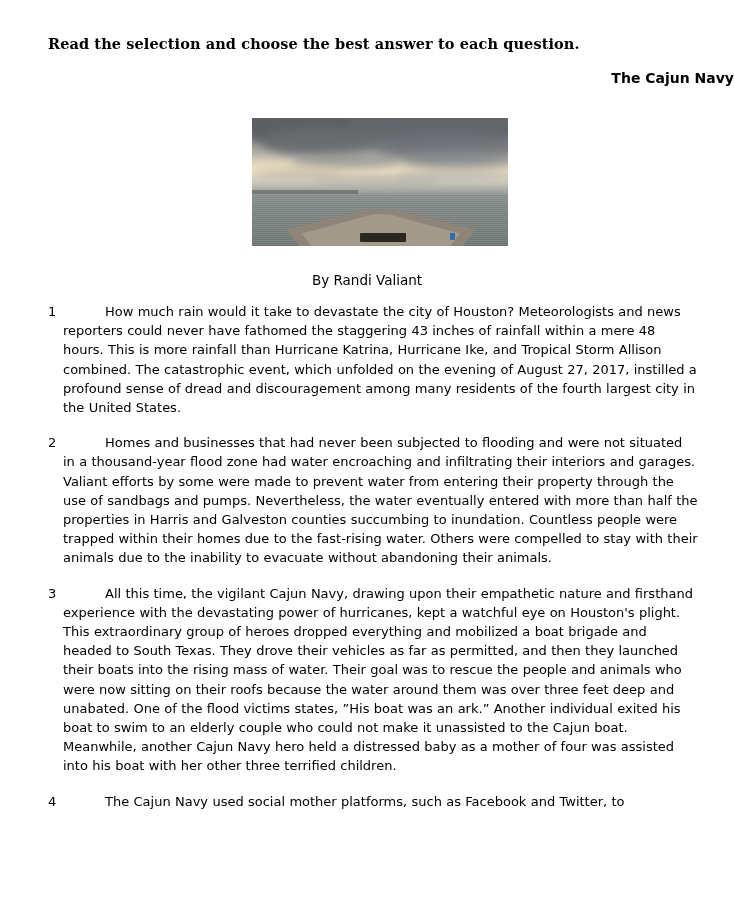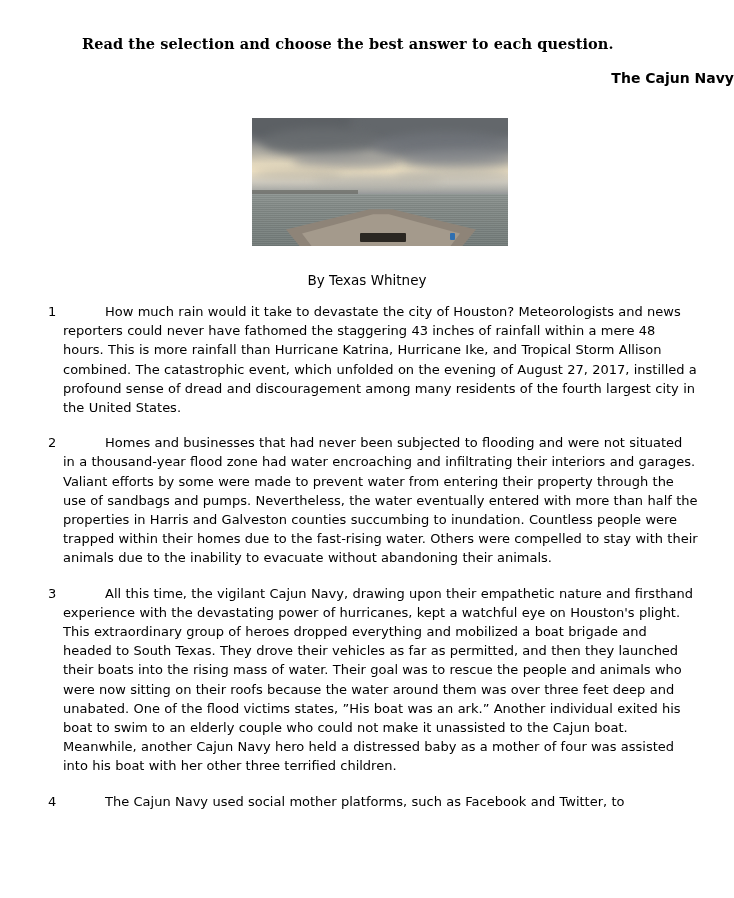--- a/index.html
+++ b/index.html
@@ -26,21 +26,20 @@
   .instruction {
     position: absolute;
     left: 48px;
     top: 35px;
     font-family: "DejaVu Serif", serif;
     font-weight: bold;
     font-size: 14.5px;
     letter-spacing: 0.1px;
     color: #000;
     white-space: nowrap;
-    margin-left: 34px;
   }
 
   
   .sel-title {
     position: absolute;
     left: 0;
     top: 70px;
     width: 734px;
     text-align: right;
     font-family: "DejaVu Sans", sans-serif;
@@ -221,21 +220,21 @@
       </div>
       <div class="land"></div>
       <div class="water"></div>
       <div class="bow-outer"></div>
       <div class="bow-deck"></div>
       <div class="bow-panel"></div>
       <div class="bow-clip"></div>
     </div>
   </div>
 
-  <div class="byline">By Texas Whitney</div>
+  <div class="byline">By Randi Valiant</div>
 
   <div class="article">
 
     <div class="para">
       <span class="para-num">1</span>
       <div class="para-text">How much rain would it take to devastate the city of Houston?  Meteorologists and news reporters could never have fathomed the staggering 43 inches of rainfall within a mere 48 hours.  This is more rainfall than Hurricane Katrina, Hurricane Ike, and Tropical Storm Allison combined.  The catastrophic event, which unfolded on the evening of August 27, 2017, instilled a profound sense of dread and discouragement among many residents of the fourth largest city in the United States.</div>
     </div>
 
     <div class="para">
       <span class="para-num">2</span>

